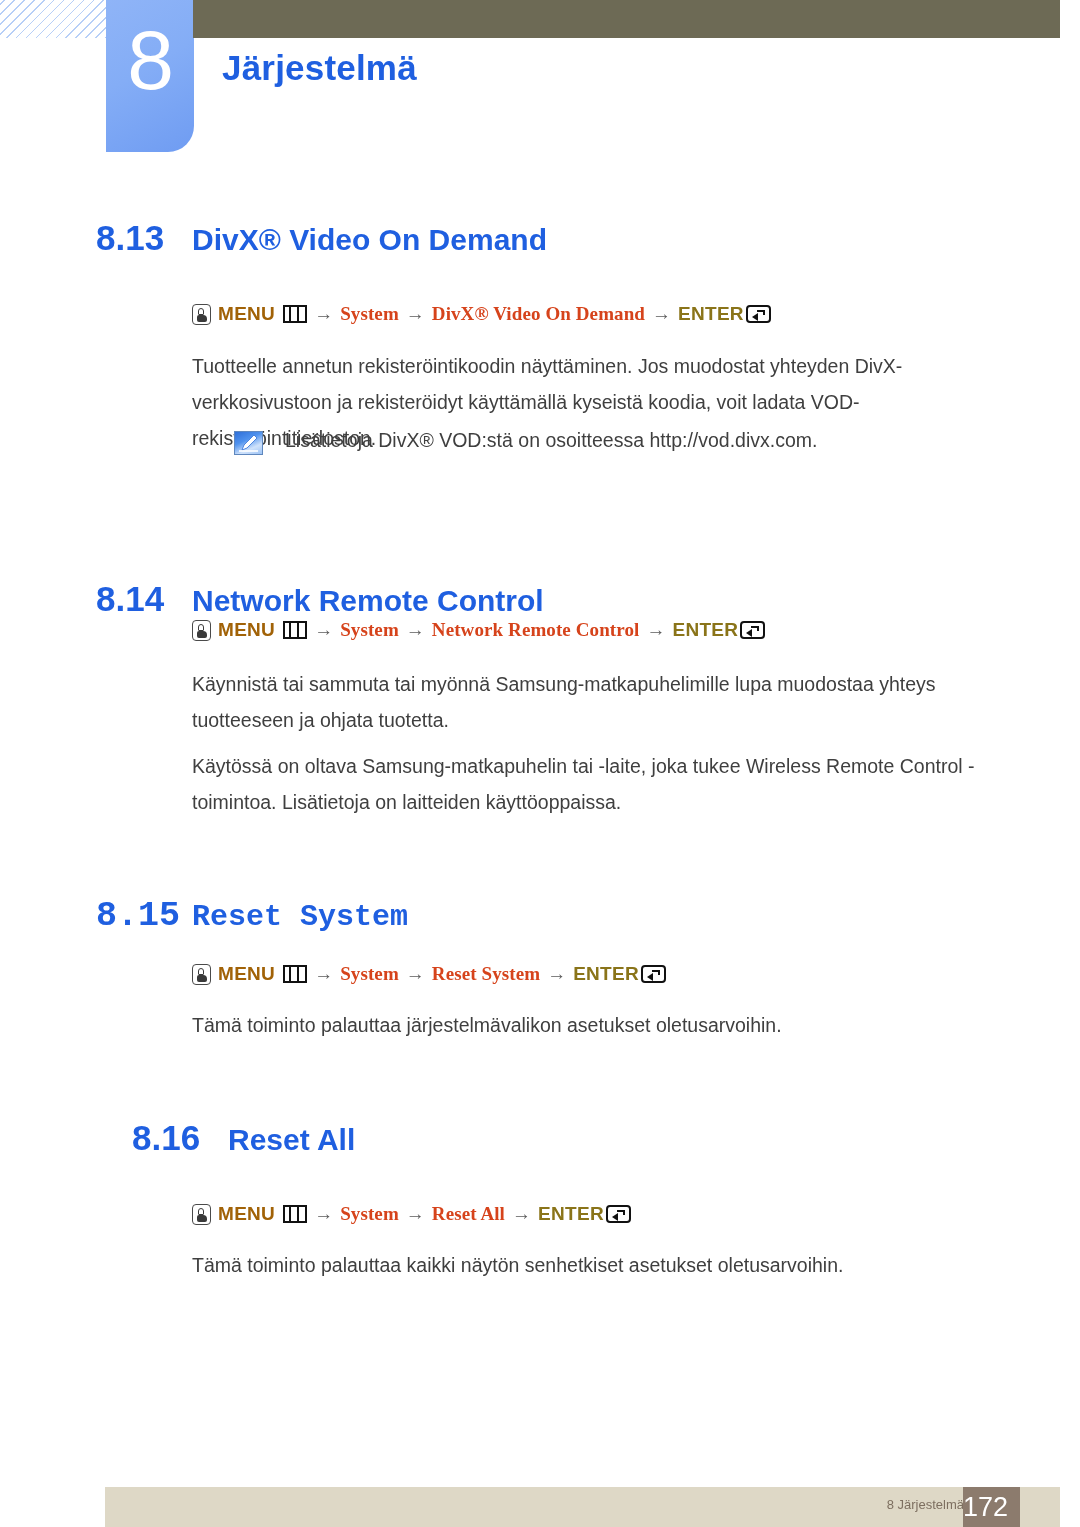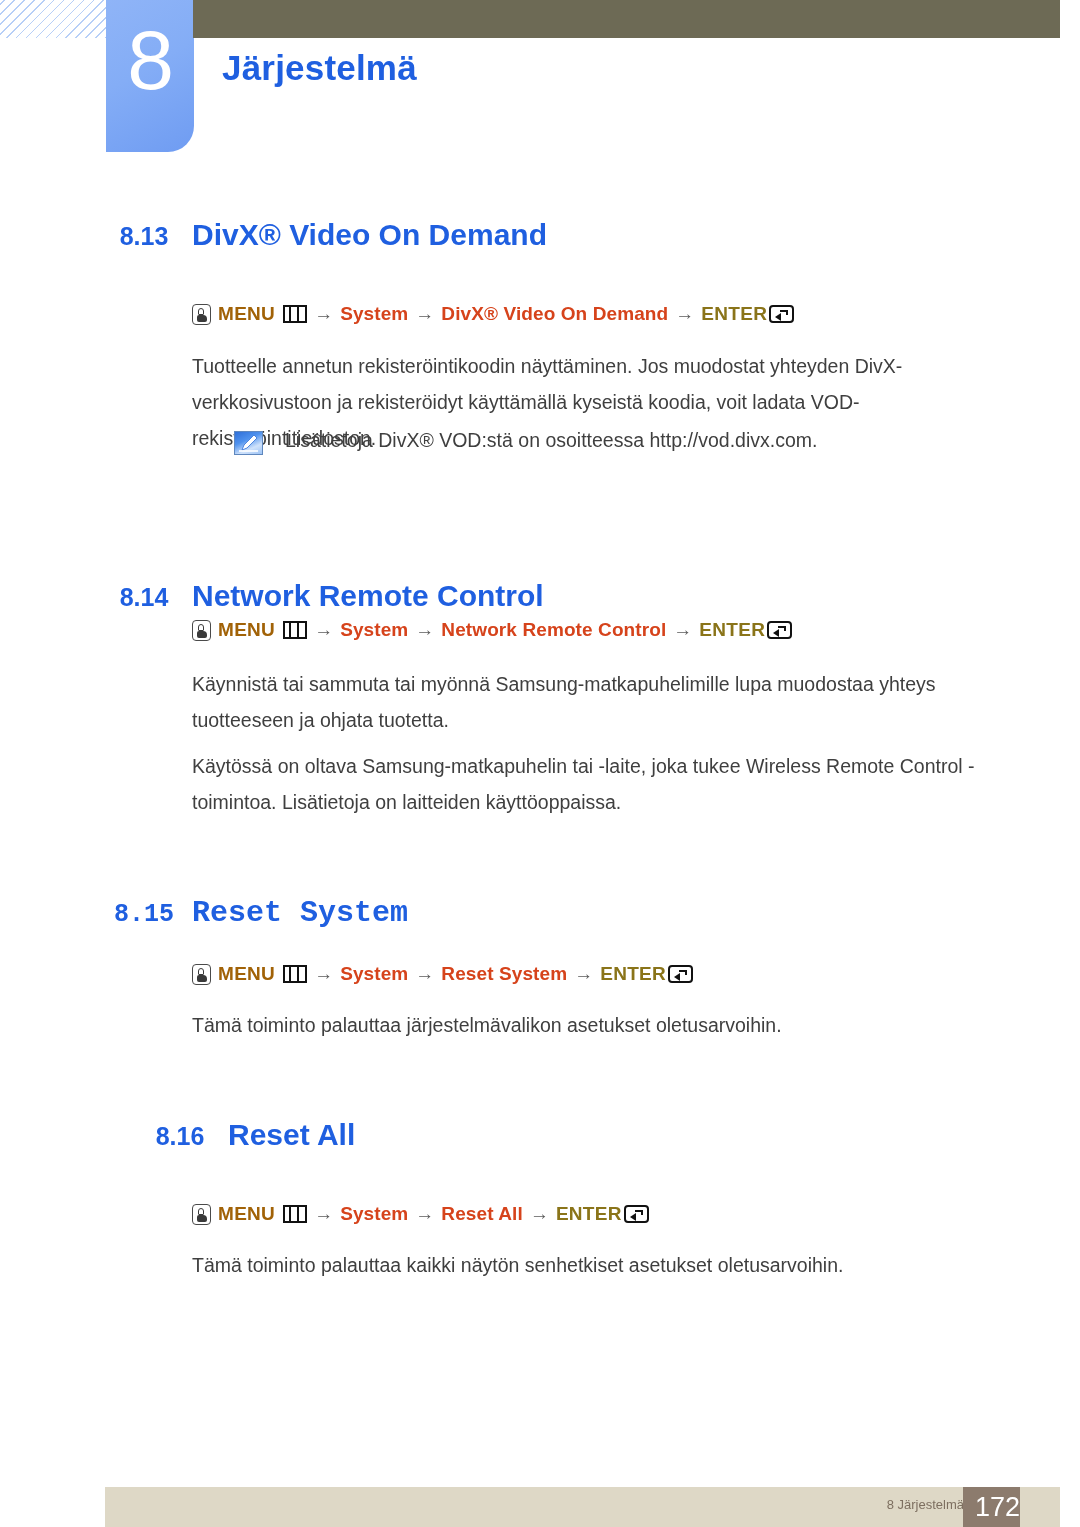--- a/index.html
+++ b/index.html
@@ -66,43 +66,42 @@
   }
   .sec-head {
     position: absolute;
     left: 96px;
     display: flex;
     align-items: baseline;
     color: #1f5fe0;
     font-weight: bold;
   }
   .sec-num {
-    font-size: 25px;
+    font-size: 35px;
     width: 96px;
     flex: 0 0 96px;
-    text-align: center;
   }
   .sec-title {
     font-size: 30px;
     white-space: nowrap;
   }
 
   
   .menu-path {
     position: absolute;
     left: 192px;
     display: flex;
     align-items: center;
     font-size: 19px;
     font-weight: bold;
     white-space: nowrap;
   }
   .menu-word { color: #a16207; letter-spacing: .3px; }
   .enter-word { color: #8a7419; letter-spacing: .3px; }
-  .path-item { color: #d6431b; letter-spacing: .1px; }
+  .path-item { color: #d6431b; letter-spacing: .1px; font-family: Liberation Serif, serif; }
   .arrow {
     color: #5b5b5b;
     font-weight: normal;
     font-size: 19px;
     padding: 0 7px;
   }
 
   
   .icon-hand {
     position: relative;
@@ -234,21 +233,21 @@
     position: absolute;
     left: 963px; top: 1487px;
     width: 57px; height: 40px;
     background: #8c7b6d;
   }
   .footer-pagenum {
     position: absolute;
     left: 963px; top: 1487px;
     width: 57px; height: 40px;
     line-height: 40px;
-    text-align: right;
+    text-align: left;
     font-size: 27px;
     color: #ffffff;
     font-weight: normal;
   }
 </style>
 </head>
 <body>
 
 <div class="hatch"></div>
 

